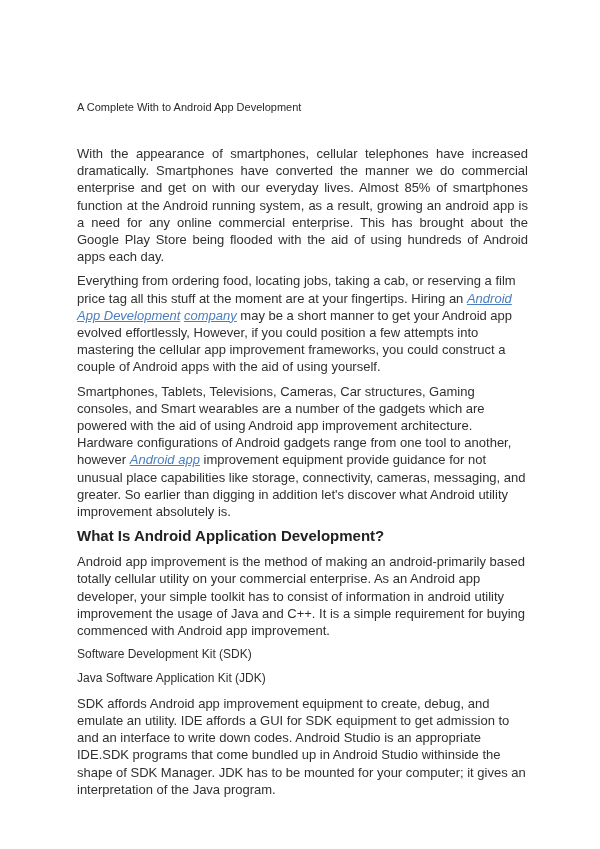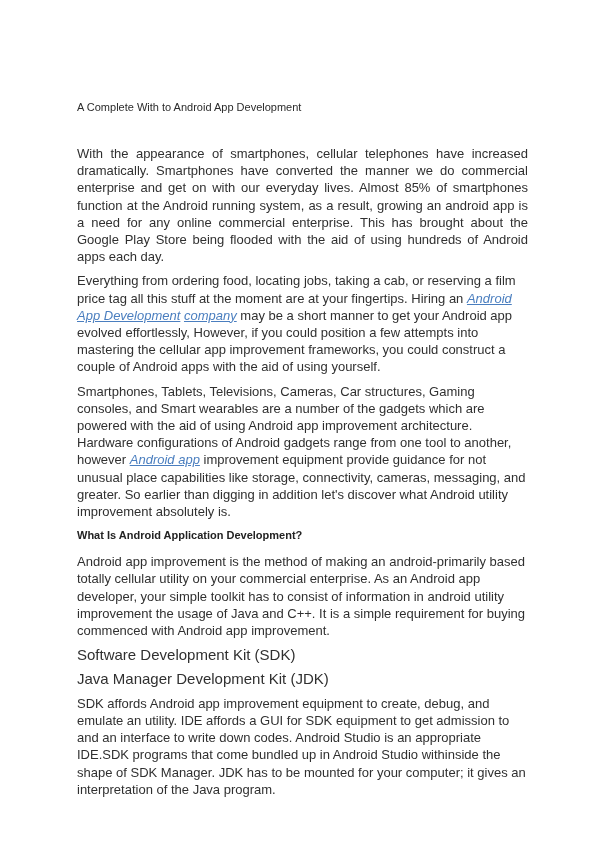--- a/index.html
+++ b/index.html
@@ -24,34 +24,34 @@
     color: #2b2b2b;
   }
   p.para {
     font-size: 13px;
     line-height: 17.2px;
     margin: 0 0 7px 0;
     color: #303030;
   }
   p.justify { text-align: justify; }
   h2.section-heading {
-    font-size: 11px;
+    font-size: 15px;
     font-weight: 700;
     line-height: 17px;
     margin: 4px 0 9px 0;
     color: #222222;
   }
   a.link {
     color: #4a7ebf;
     text-decoration: underline;
     cursor: pointer;
     font-style: italic;
   }
   p.toolkit-line {
-    font-size: 15px;
+    font-size: 12px;
     line-height: 17.2px;
     margin: 0 0 7px 0;
   }
 </style>
 </head>
 <body>
 
 <div class="page">
   <div class="content">
 
@@ -64,18 +64,18 @@
     <p class="para"><span>Smartphones, Tablets, Televisions, Cameras, Car structures, Gaming consoles, and Smart wearables are a number of the gadgets which are powered with the aid of using Android app improvement architecture. Hardware configurations of Android gadgets range from one tool to another, however </span><a class="link" href="#">Android app</a><span> improvement equipment provide guidance for not unusual place capabilities like storage, connectivity, cameras, messaging, and greater. So earlier than digging in addition let's discover what Android utility improvement absolutely is.</span></p>
 
     <h2 class="section-heading">What Is Android Application Development?</h2>
 
     <p class="para">Android app improvement is the method of making an android-primarily based totally cellular utility on your commercial enterprise. As an Android app developer, your simple toolkit has to consist of information in android utility improvement the usage of Java and C++. It is a simple requirement for buying commenced with Android app improvement.</p>
 
 
     <p class="para toolkit-line">Software Development Kit (SDK)</p>
 
 
-    <p class="para toolkit-line">Java Manager Development Kit (JDK)</p>
+    <p class="para toolkit-line">Java Software Application Kit (JDK)</p>
 
     <p class="para">SDK affords Android app improvement equipment to create, debug, and emulate an utility. IDE affords a GUI for SDK equipment to get admission to and an interface to write down codes. Android Studio is an appropriate IDE.SDK programs that come bundled up in Android Studio withinside the shape of SDK Manager. JDK has to be mounted for your computer; it gives an interpretation of the Java program.</p>
 
   </div>
 </div>
 
 </body></html>

